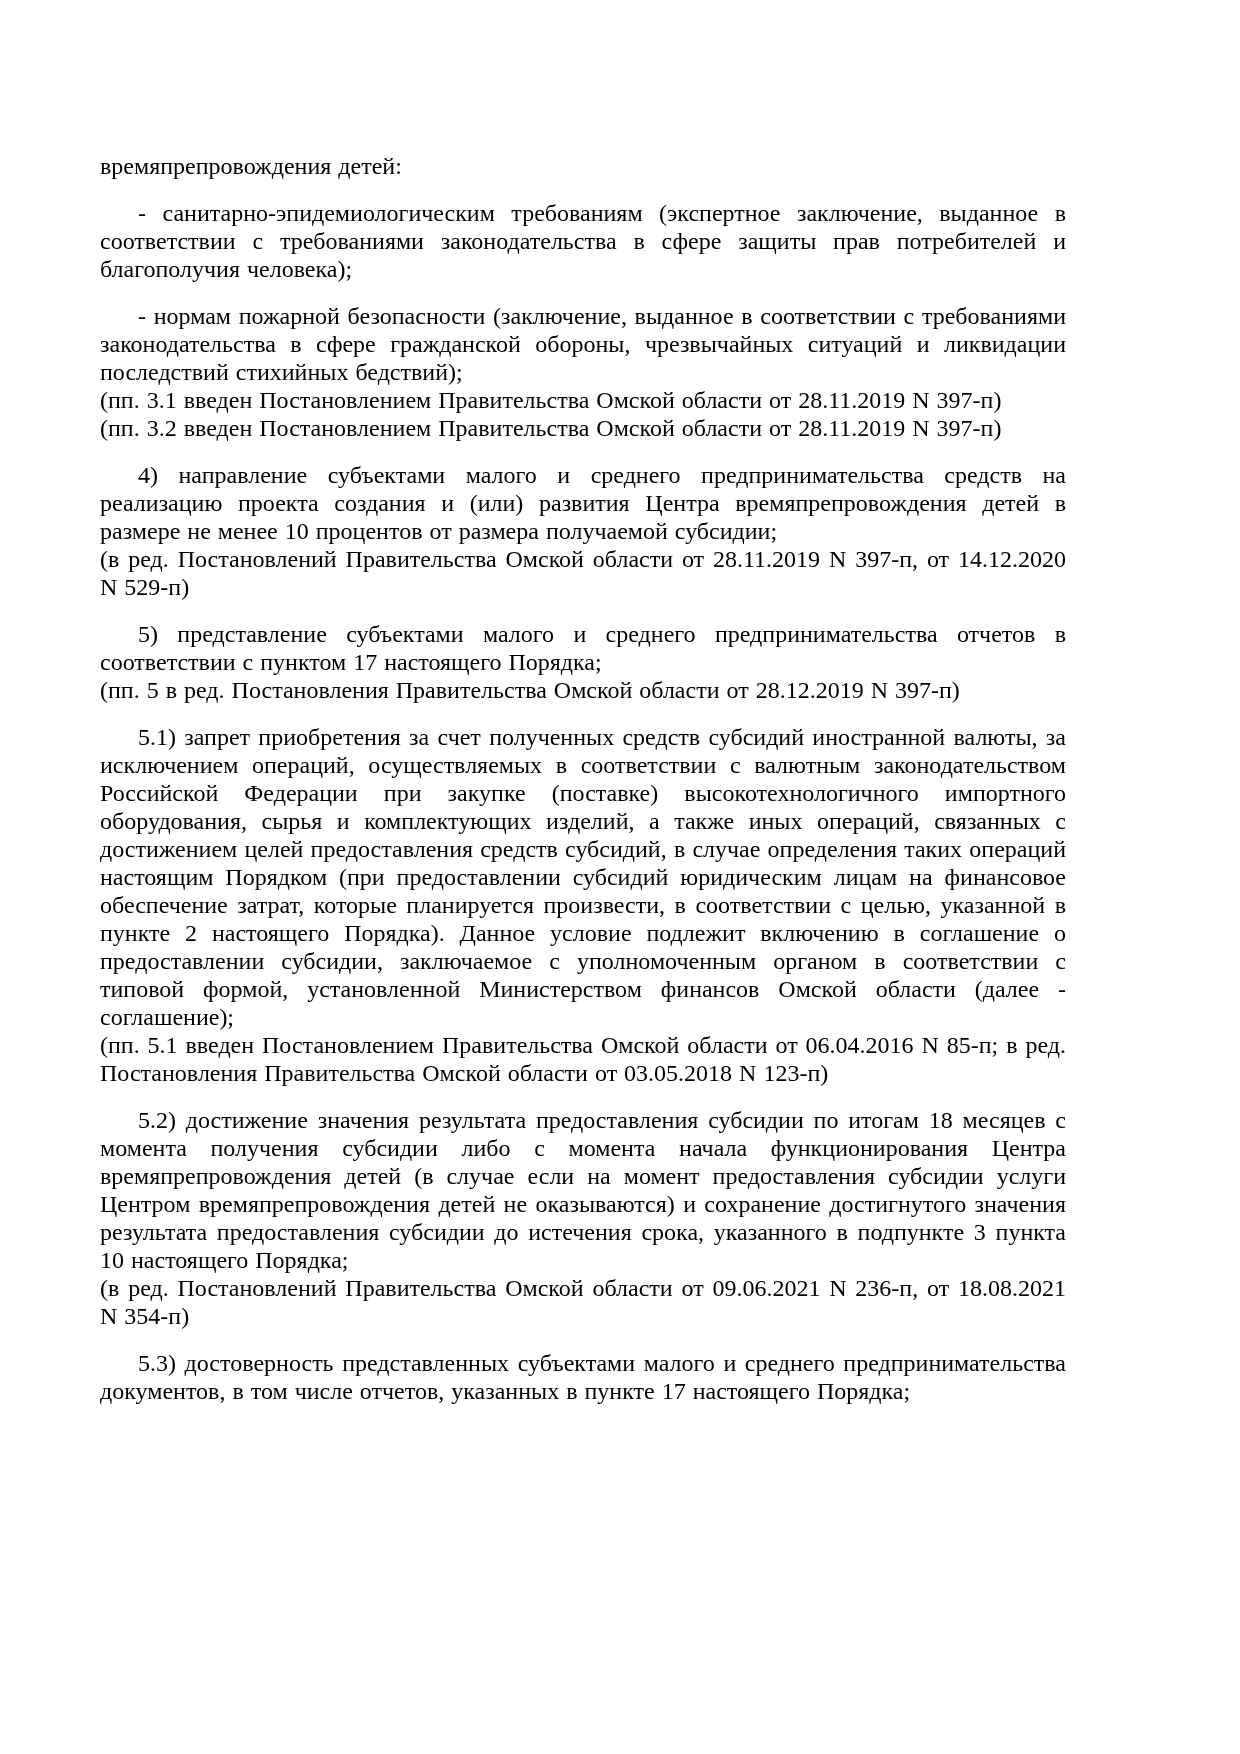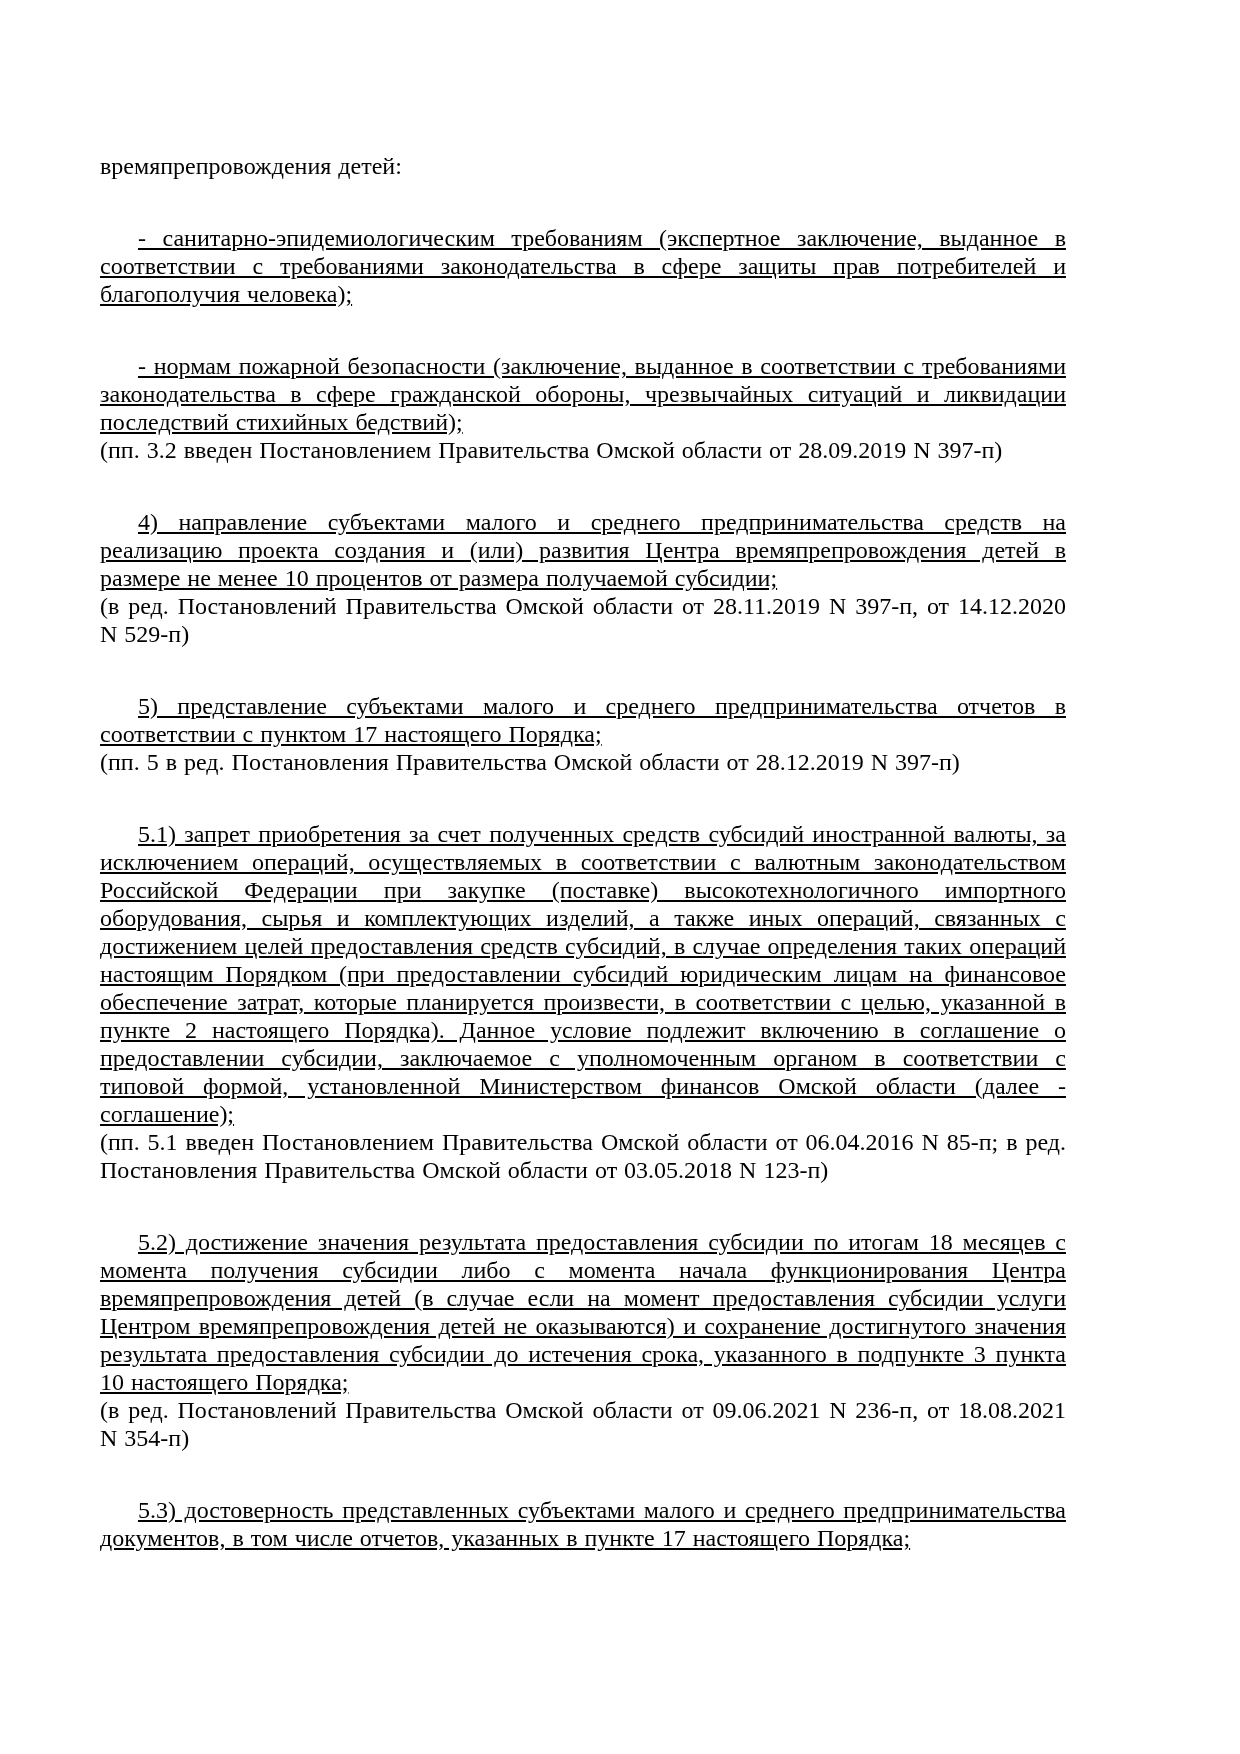--- a/index.html
+++ b/index.html
@@ -25,33 +25,33 @@
     margin: 0;
     font-size: 24px;
     line-height: 28px;
     text-align: justify;
     word-spacing: 1px;
   }
   .doc p.indent {
     text-indent: 38px;
   }
   .doc p.gap {
-    margin-top: 44px;
-    text-decoration: underline;
+    margin-top: 19px;
   }
 </style>
 </head>
 <body>
 
 <div class="page">
   <div class="doc">
     <p>времяпрепровождения детей:</p>
     <p class="indent gap">- санитарно-эпидемиологическим требованиям (экспертное заключение, выданное в соответствии с требованиями законодательства в сфере защиты прав потребителей и благополучия человека);</p>
     <p class="indent gap">- нормам пожарной безопасности (заключение, выданное в соответствии с требованиями законодательства в сфере гражданской обороны, чрезвычайных ситуаций и ликвидации последствий стихийных бедствий);</p>
-    <p>(пп. 3.2 введен Постановлением Правительства Омской области от 28.09.2019 N 397-п)</p>
+    <p>(пп. 3.1 введен Постановлением Правительства Омской области от 28.11.2019 N 397-п)</p>
+    <p>(пп. 3.2 введен Постановлением Правительства Омской области от 28.11.2019 N 397-п)</p>
     <p class="indent gap">4) направление субъектами малого и среднего предпринимательства средств на реализацию проекта создания и (или) развития Центра времяпрепровождения детей в размере не менее 10 процентов от размера получаемой субсидии;</p>
     <p>(в ред. Постановлений Правительства Омской области от 28.11.2019 N 397-п, от 14.12.2020 N 529-п)</p>
     <p class="indent gap">5) представление субъектами малого и среднего предпринимательства отчетов в соответствии с пунктом 17 настоящего Порядка;</p>
     <p>(пп. 5 в ред. Постановления Правительства Омской области от 28.12.2019 N 397-п)</p>
     <p class="indent gap">5.1) запрет приобретения за счет полученных средств субсидий иностранной валюты, за исключением операций, осуществляемых в соответствии с валютным законодательством Российской Федерации при закупке (поставке) высокотехнологичного импортного оборудования, сырья и комплектующих изделий, а также иных операций, связанных с достижением целей предоставления средств субсидий, в случае определения таких операций настоящим Порядком (при предоставлении субсидий юридическим лицам на финансовое обеспечение затрат, которые планируется произвести, в соответствии с целью, указанной в пункте 2 настоящего Порядка). Данное условие подлежит включению в соглашение о предоставлении субсидии, заключаемое с уполномоченным органом в соответствии с типовой формой, установленной Министерством финансов Омской области (далее - соглашение);</p>
     <p>(пп. 5.1 введен Постановлением Правительства Омской области от 06.04.2016 N 85-п; в ред. Постановления Правительства Омской области от 03.05.2018 N 123-п)</p>
     <p class="indent gap">5.2) достижение значения результата предоставления субсидии по итогам 18 месяцев с момента получения субсидии либо с момента начала функционирования Центра времяпрепровождения детей (в случае если на момент предоставления субсидии услуги Центром времяпрепровождения детей не оказываются) и сохранение достигнутого значения результата предоставления субсидии до истечения срока, указанного в подпункте 3 пункта 10 настоящего Порядка;</p>
     <p>(в ред. Постановлений Правительства Омской области от 09.06.2021 N 236-п, от 18.08.2021 N 354-п)</p>
     <p class="indent gap">5.3) достоверность представленных субъектами малого и среднего предпринимательства документов, в том числе отчетов, указанных в пункте 17 настоящего Порядка;</p>
   </div>

